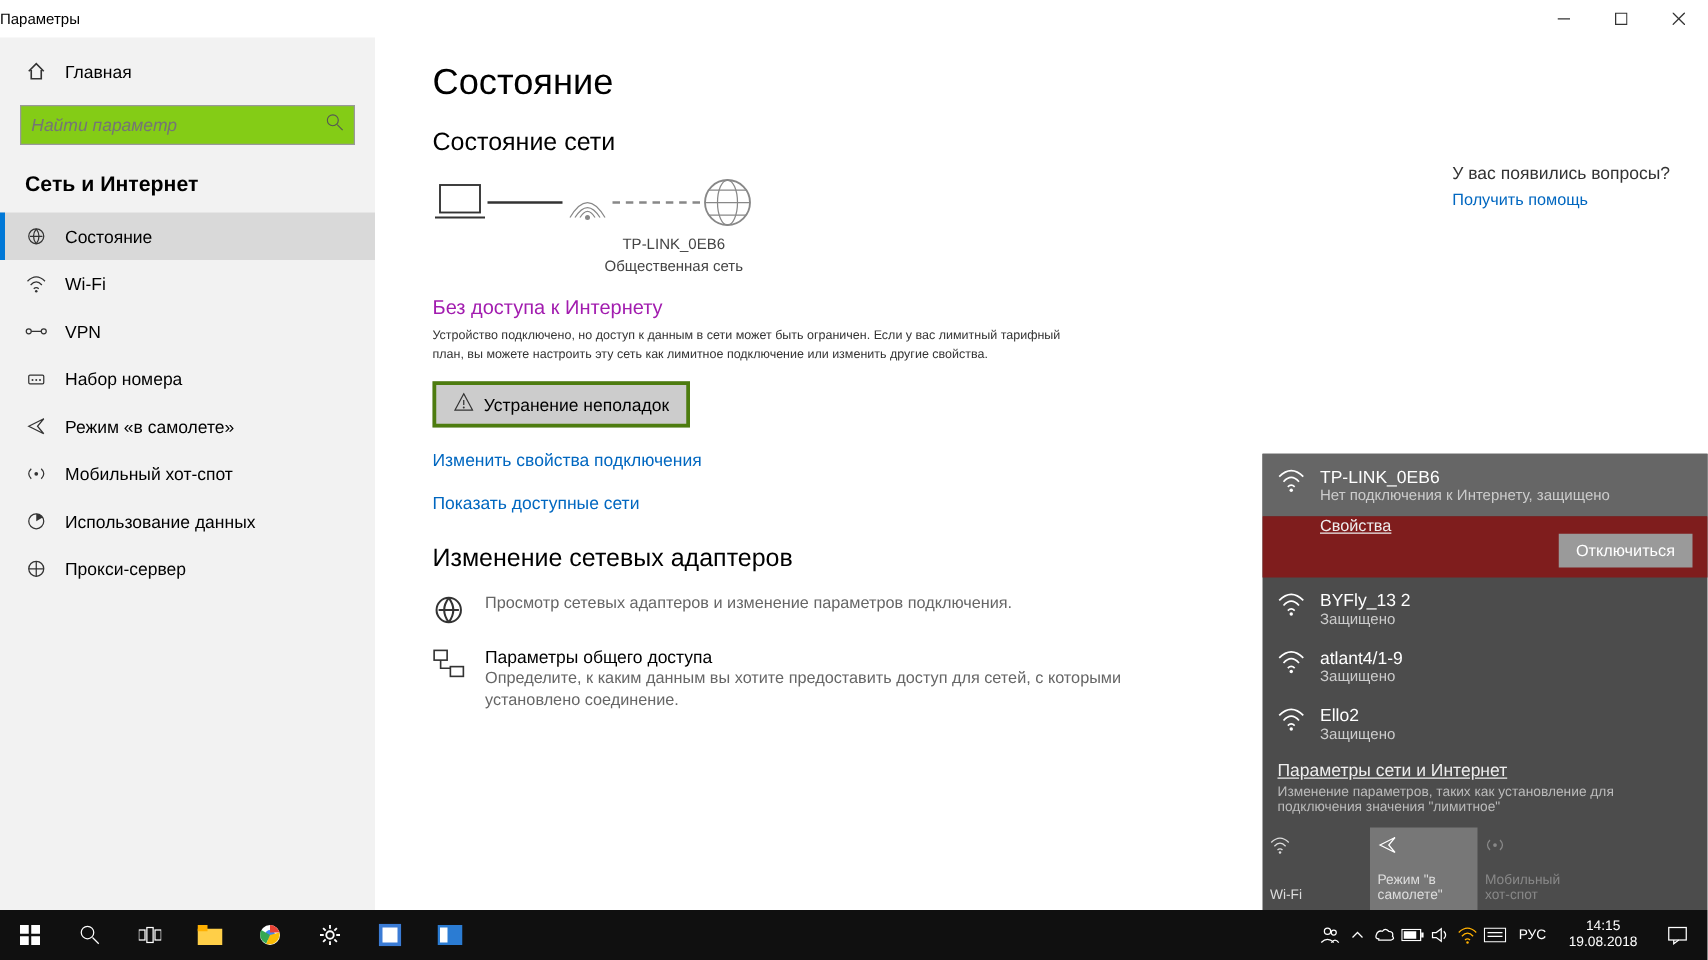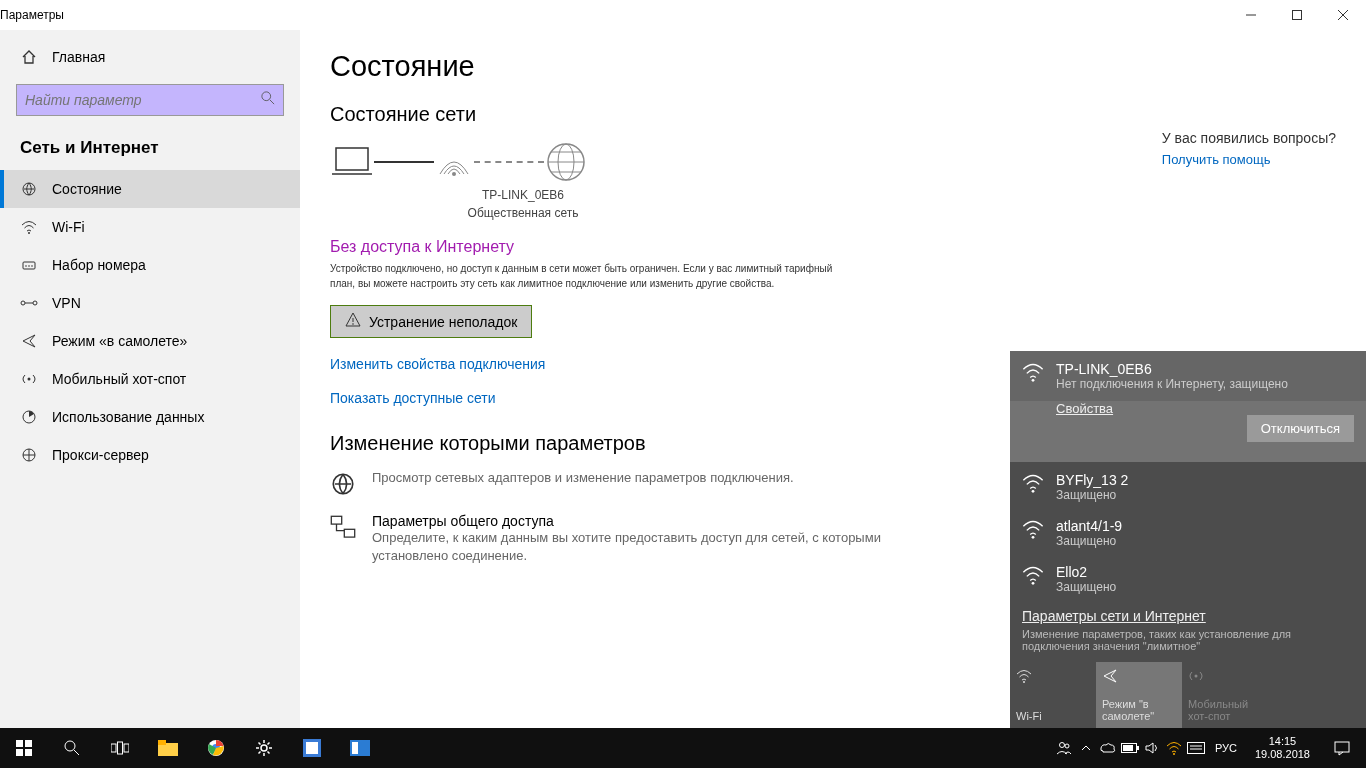--- a/index.html
+++ b/index.html
@@ -1,55 +1,55 @@
 <!DOCTYPE html>
 <html><head>
 <meta charset="utf-8">
 <style>
 * { box-sizing: border-box; margin: 0; padding: 0; }
 html, body { width: 1366px; height: 768px; font-family: "Segoe UI", Tahoma, sans-serif; background: #fff; overflow: hidden; }
 .window { width: 1366px; height: 728px; display: flex; flex-direction: column; }
 .titlebar { height: 30px; display: flex; align-items: center; font-size: 12px; color: #000; }
 .titlebar .spacer { flex: 1; }
 .titlebar .win-btn { width: 46px; height: 30px; display: flex; align-items: center; justify-content: center; color: #333; }
-.body { flex: 1; display: flex; }
+.body { flex: 1; display: flex; gap: 16px; }
 .sidebar { width: 300px; background: #f2f2f2; padding: 10px 0; display: flex; flex-direction: column; }
 .home-row { display: flex; align-items: center; gap: 14px; padding: 8px 20px; font-size: 14px; cursor: pointer; }
 .home-row .ico { width: 18px; height: 18px; display:flex; align-items:center; justify-content:center; }
-.search-box { margin: 10px 16px; height: 32px; border: 1px solid #999; display: flex; align-items: center; padding: 0 8px; background:#c4b5fd; }
+.search-box { margin: 10px 16px; height: 32px; border: 1px solid #999; display: flex; align-items: center; padding: 0 8px; background:#84cc16; }
 .search-box input { flex:1; border:none; background:transparent; font-size:14px; outline:none; font-style: italic; color:#555;}
 .section-title { padding: 12px 20px; font-size: 17px; font-weight: 600; }
 .nav-item { display:flex; align-items:center; gap:14px; padding:10px 20px; font-size:14px; cursor:pointer; }
 .nav-item.active { background:#d9d9d9; border-left: 4px solid #0078d7; padding-left:16px; }
 .nav-item .ico { width:18px; height:18px; display:flex; align-items:center; justify-content:center; color:#333; }
 .main { flex:1; padding: 20px 30px; overflow:hidden; position: relative; }
 h1 { font-size: 29px; font-weight: 400; margin-bottom: 20px; }
 h2 { font-size: 20px; font-weight: 400; margin: 10px 0 14px; }
 .diagram { display:flex; align-items:center; gap:0; margin: 10px 0 0 0; }
 .diagram svg { display:block; }
 .diag-label { text-align:center; font-size:12px; color:#444; margin-top:4px; }
 .error-title { color: #a21caf; font-size:16px; margin-top:18px; }
 .body-text { font-size:10px; color:#333; line-height:1.45; max-width: 520px; margin-top:6px; }
-.btn { display:inline-flex; align-items:center; gap:8px; border:1px solid #4d7c0f; background:#ccc; padding:6px 14px; font-size:14px; margin-top:14px; cursor:pointer; }
+.btn { display:inline-flex; align-items:center; gap:8px; border:3px solid #4d7c0f; background:#ccc; padding:6px 14px; font-size:14px; margin-top:14px; cursor:pointer; }
 .link-row { color:#0067c0; font-size:14px; margin-top:18px; cursor:pointer; }
 .adapter-row { display:flex; gap:14px; margin-top:14px; max-width:560px; }
 .adapter-row .ico { width:28px; height:28px; flex:none; margin-top:2px; color:#333; }
 .adapter-row .ttl { font-size:14px; color:#000; }
 .adapter-row .desc { font-size:13px; color:#666; line-height:1.35; }
 .aside { position:absolute; top:100px; right:30px; font-size:13px; color:#333; }
 .aside .q { font-weight:400; font-size:14px; margin-bottom:6px; }
 .aside .help { color:#0067c0; cursor:pointer; }
 .flyout { position:absolute; right:0; bottom:40px; width:356px; background:#4c4c4c; color:#fff; font-size:13px; }
 .fly-net { display:flex; gap:10px; padding:10px 12px 6px; cursor:pointer; }
 .fly-net.selected { background:#666; padding-bottom:10px; flex-direction:row; }
 .fly-net .wifi-ico { width:24px; height:24px; flex:none; }
 .fly-net .info { flex:1; }
 .fly-net .name { font-size:14px; }
 .fly-net .sub { color:#ccc; font-size:12px; }
-.fly-selected-body { background:#737373; padding: 0 12px 20px 46px; }
+.fly-selected-body { background:#7f1d1d; padding: 0 12px 8px 46px; }
 .fly-selected-body .props { text-decoration: underline; color:#eee; font-size:13px; cursor:pointer; }
 .fly-selected-body .disconnect { float:right; background:#9a9a9a; color:#fff; padding:6px 14px; font-size:13px; margin-top:14px; border:none; cursor:pointer; }
 .fly-selected-body::after { content:""; display:block; clear:both; }
 .fly-footer { padding: 8px 12px 10px; }
 .fly-footer .params { text-decoration: underline; color:#eee; font-size:14px; cursor:pointer; }
 .fly-footer .paramdesc { color:#bbb; font-size:11px; margin-top:4px; }
 .fly-tiles { display:flex; }
 .fly-tile { width:86px; height:66px; padding:6px; font-size:11px; color:#ddd; display:flex; flex-direction:column; justify-content:space-between; cursor:pointer; }
 .fly-tile.active { background:#777; }
 .fly-tile.disabled { color:#888; }
@@ -122,38 +122,38 @@
         <span class="ico">
             <svg width="16" height="16" viewBox="0 0 16 16">
               <path d="M1 6 Q8 -1 15 6 M3.5 9 Q8 4 12.5 9 M6 12 Q8 10 10 12" fill="none" stroke="#333"></path>
               <circle cx="8" cy="14" r="1" fill="#333"></circle>
             </svg>
           </span>
         <span>Wi-Fi</span>
       </div>
       <div class="nav-item">
         <span class="ico">
+            <svg width="18" height="14" viewBox="0 0 18 14">
+              <circle cx="3" cy="7" r="2" fill="none" stroke="#333"></circle>
+              <circle cx="15" cy="7" r="2" fill="none" stroke="#333"></circle>
+              <line x1="5" y1="7" x2="13" y2="7" stroke="#333"></line>
+            </svg>
+          </span>
+        <span>VPN</span>
+      </div>
+      <div class="nav-item">
+        <span class="ico">
             <svg width="16" height="16" viewBox="0 0 16 16">
               <rect x="2" y="5" width="12" height="7" rx="1" fill="none" stroke="#333"></rect>
               <circle cx="5" cy="9" r="0.8" fill="#333"></circle>
               <circle cx="8" cy="9" r="0.8" fill="#333"></circle>
               <circle cx="11" cy="9" r="0.8" fill="#333"></circle>
             </svg>
           </span>
         <span>Набор номера</span>
-      </div>
-      <div class="nav-item">
-        <span class="ico">
-            <svg width="18" height="14" viewBox="0 0 18 14">
-              <circle cx="3" cy="7" r="2" fill="none" stroke="#333"></circle>
-              <circle cx="15" cy="7" r="2" fill="none" stroke="#333"></circle>
-              <line x1="5" y1="7" x2="13" y2="7" stroke="#333"></line>
-            </svg>
-          </span>
-        <span>VPN</span>
       </div>
       <div class="nav-item">
         <span class="ico">
             <svg width="16" height="16" viewBox="0 0 16 16">
               <path d="M2 8 L14 2 L9 8 L14 14 L2 8 Z" fill="none" stroke="#333"></path>
             </svg>
           </span>
         <span>Режим «в самолете»</span>
       </div>
       <div class="nav-item">
@@ -224,21 +224,21 @@
               <path d="M8 1 L15 14 H1 Z" fill="none" stroke="#333"></path>
               <line x1="8" y1="6" x2="8" y2="10" stroke="#333"></line>
               <circle cx="8" cy="12" r="0.8" fill="#333"></circle>
             </svg></span>
         <span>Устранение неполадок</span>
       </button>
 
       <div class="link-row">Изменить свойства подключения</div>
       <div class="link-row">Показать доступные сети</div>
 
-      <h2 style="margin-top:26px;">Изменение которыми параметров</h2>
+      <h2 style="margin-top:26px;">Изменение сетевых адаптеров</h2>
 
       <div class="adapter-row">
         <span class="ico"><svg width="26" height="26" viewBox="0 0 16 16">
               <circle cx="8" !="8" cy="8" r="6" fill="none" stroke="#333"></circle>
               <path d="M3 8 h10 M8 2 C5 6 5 10 8 14 M8 2 C11 6 11 10 8 14" fill="none" stroke="#333"></path>
             </svg></span>
         <div>
           <div class="desc">Просмотр сетевых адаптеров и изменение параметров подключения.</div>
         </div>
       </div>

